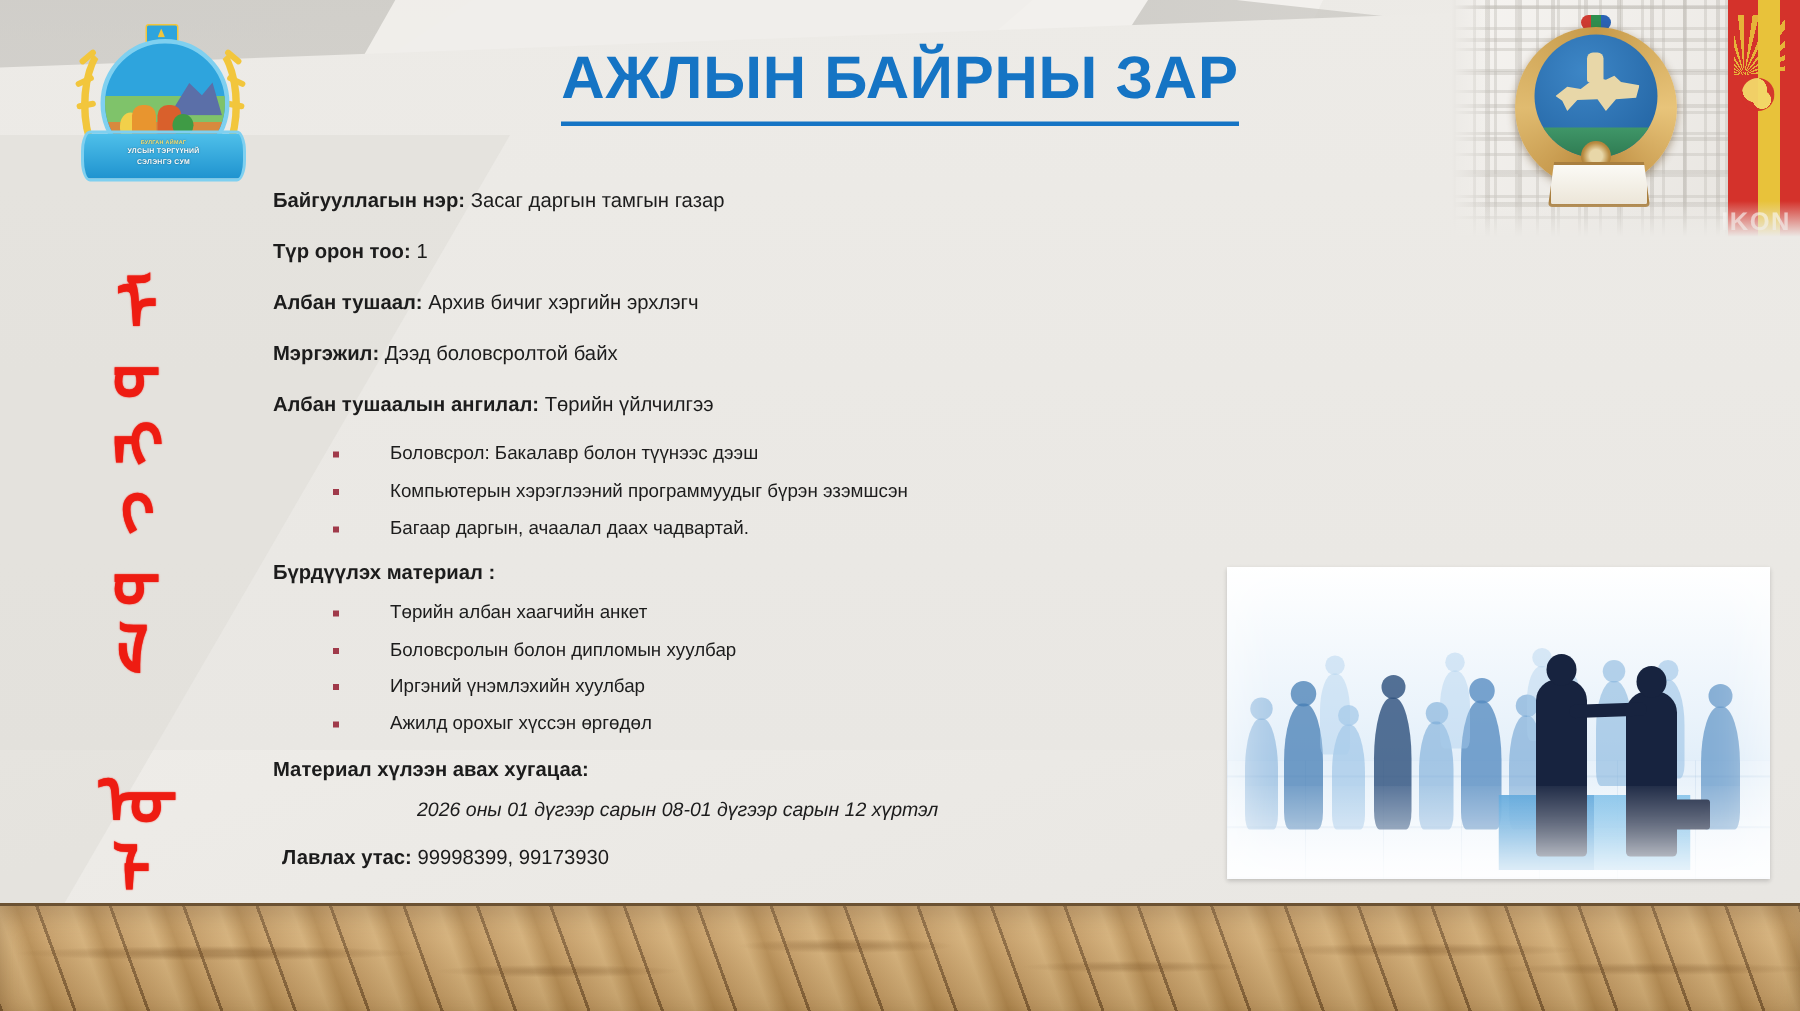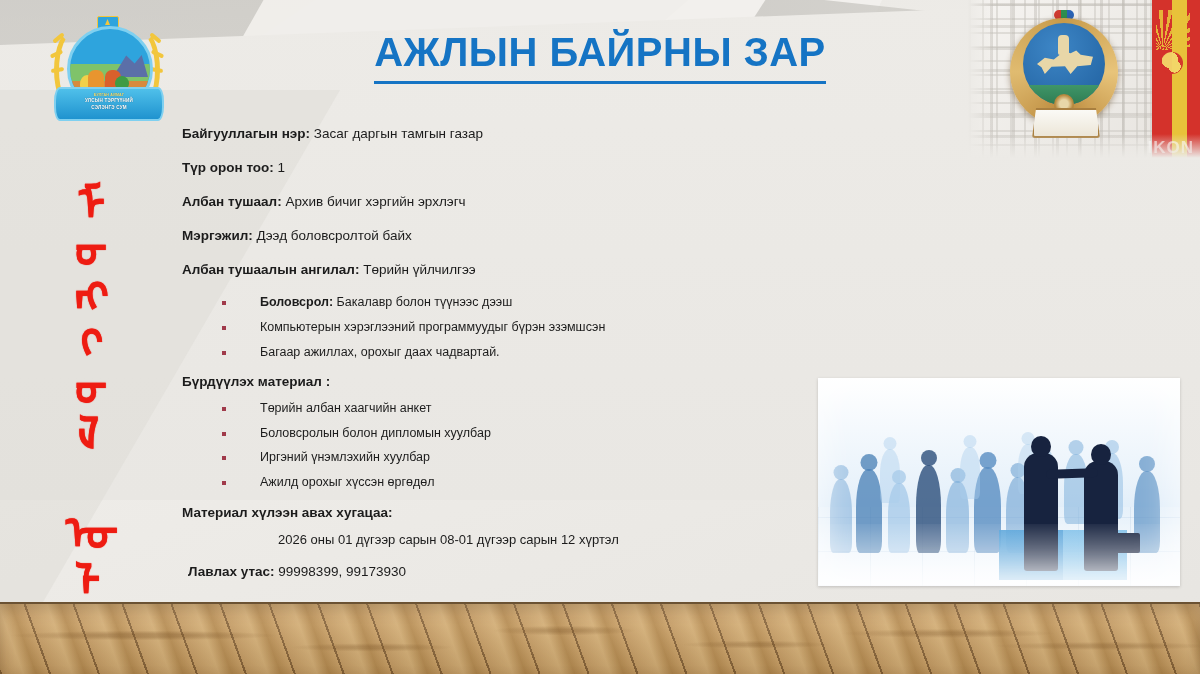--- a/index.html
+++ b/index.html
@@ -141,24 +141,25 @@
     padding-left: 38px;
     font-size: 12.5px;
   }
   ul.bul li::before {
     content: "";
     position: absolute;
     left: 0; top: 6px;
     width: 4px; height: 4px;
     background: #a03a4a;
   }
-  ul.bul li b { font-weight: bold; }
+  ul.bul li b { font-weight: normal; }
   .date-line {
     margin: 0 0 16px 96px;
     font-size: 13px;
+    font-style: italic;
   }
   .phone-line {
     margin-left: 6px;
     font-size: 13.5px;
   }
   .phone-line .lbl { font-weight: bold; }
 
   
   .emblem-left {
     position: absolute;
@@ -585,21 +586,21 @@
     </div>
 
     <ul class="bul">
       <li>
         <b>Боловсрол:</b><span> Бакалавр болон түүнээс дээш</span>
       </li>
       <li>
         <span>Компьютерын хэрэглээний программуудыг бүрэн эзэмшсэн</span>
       </li>
       <li>
-        <span>Багаар ажиллах, орохыг даах чадвартай.</span>
+        <span>Багаар даргын, ачаалал даах чадвартай.</span>
       </li>
     </ul>
 
     <div class="section-head">Бүрдүүлэх материал :</div>
     <ul class="bul">
       <li>
         <span>Төрийн албан хаагчийн анкет</span>
       </li>
       <li>
         <span>Боловсролын болон дипломын хуулбар</span>

